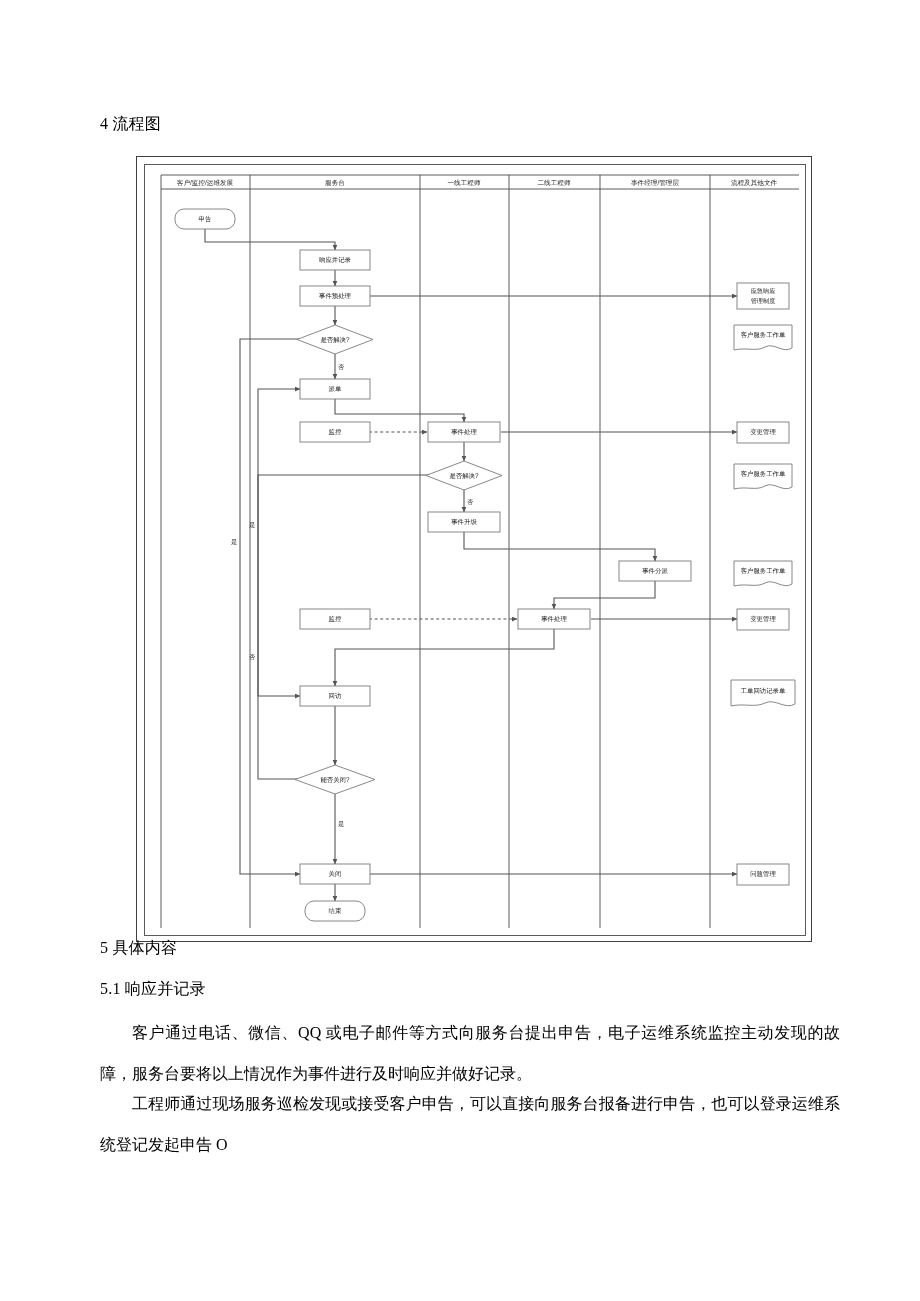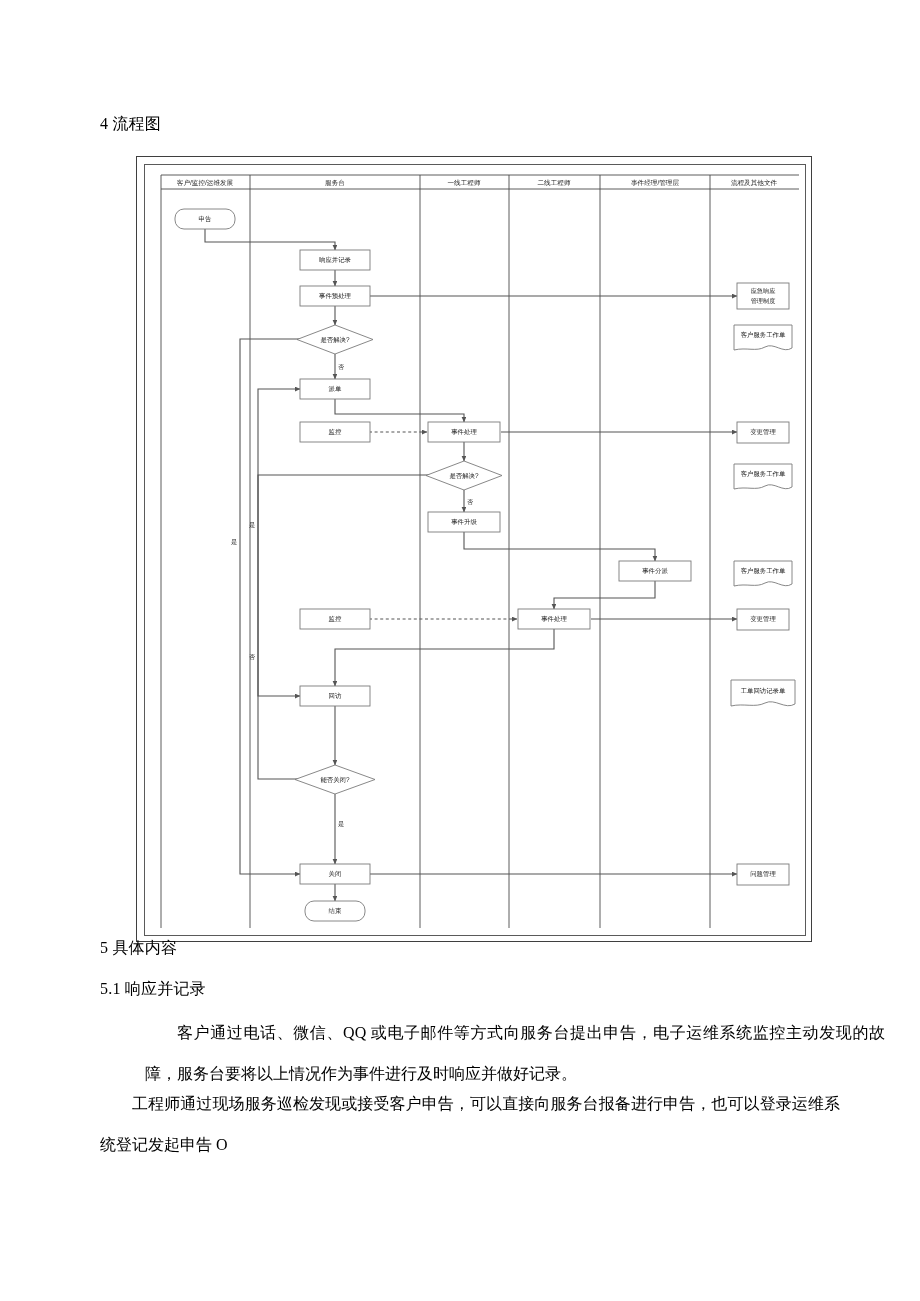--- a/index.html
+++ b/index.html
@@ -38,21 +38,21 @@
   .doc-para {
     position: absolute;
     left: 100px;
     width: 740px;
     font-size: 16px;
     line-height: 41px;
     text-align: justify;
     text-justify: inter-ideograph;
     text-indent: 2em;
   }
-  #para-1 { top: 1012px; margin-left: 45px; }
+  #para-1 { top: 1012px; }
   #para-2 { top: 1083px; }
 
   
   .chart-outer {
     position: absolute;
     left: 136px;
     top: 156px;
     width: 676px;
     height: 786px;
     border: 1px solid #3f3f3f;

